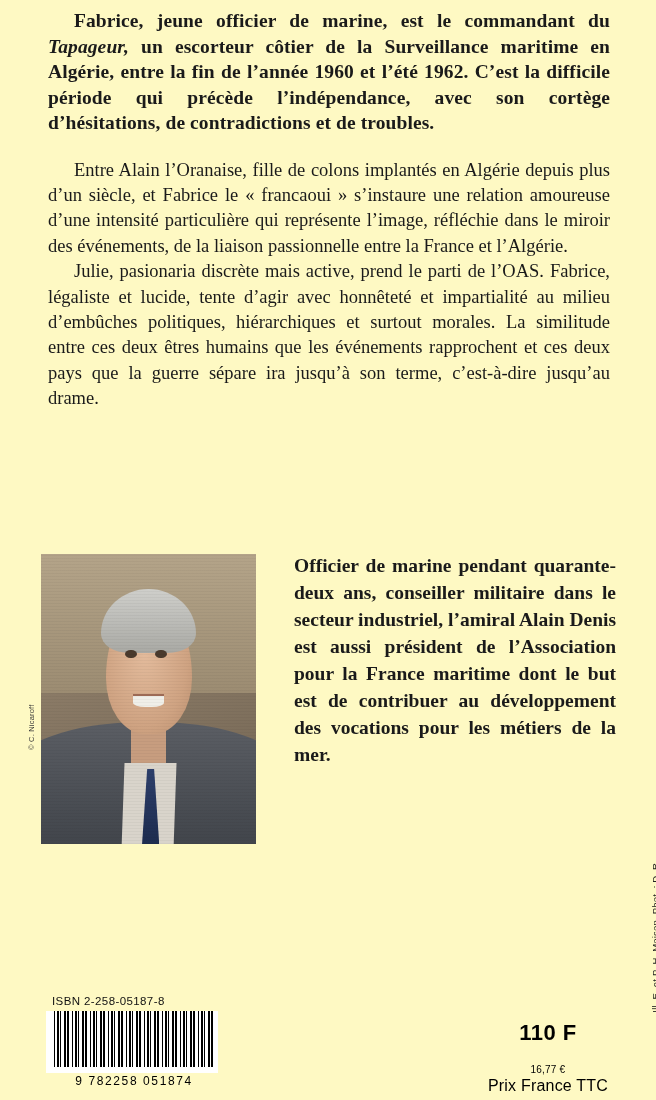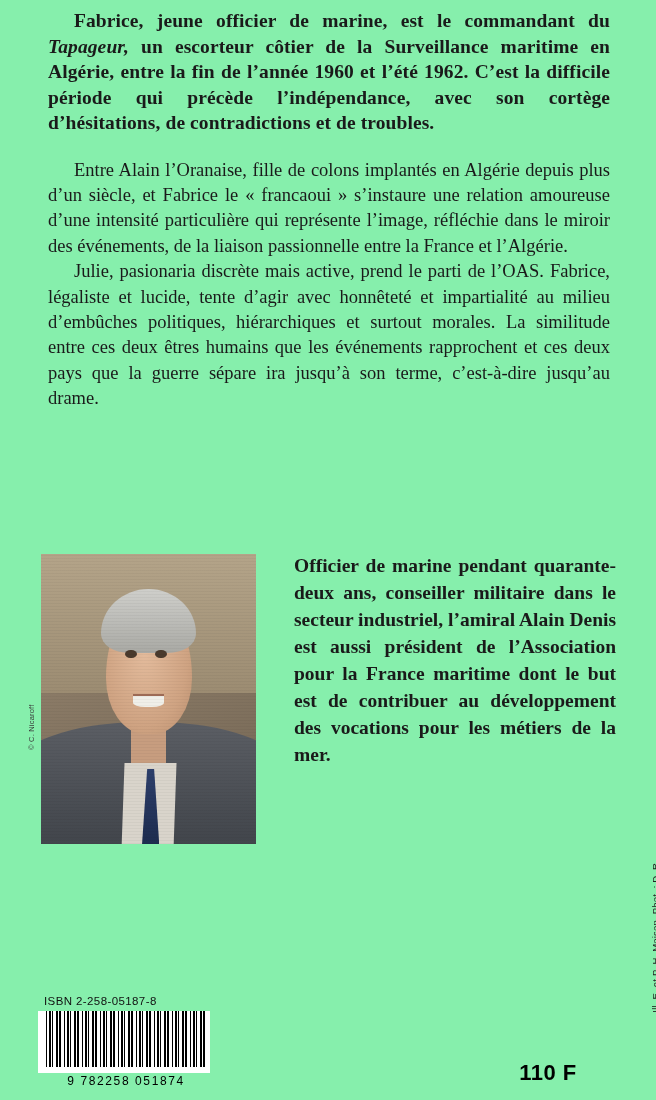--- a/index.html
+++ b/index.html
@@ -13,21 +13,21 @@
     position: relative;
     overflow: hidden;
     font-family: "Liberation Serif", serif;
     color: #1a1a1a;
   }
   .page {
     position: absolute;
     left: 0; top: 0;
     width: 656px;
     height: 1100px;
-    background: #86efac;
+    background: #fef9c3;
   }
 
   
   .blurb {
     position: absolute;
     left: 48px;
     top: 8px;
     width: 562px;
   }
   .para {
@@ -152,21 +152,21 @@
     font-weight: bold;
     font-size: 19.5px;
     line-height: 27px;
     text-align: justify;
     font-family: "Liberation Serif", serif;
   }
 
   
   .barcode-block {
     position: absolute;
-    left: 38px;
+    left: 46px;
     top: 995px;
     width: 176px;
   }
   .isbn {
     font-family: "Liberation Sans", sans-serif;
     font-size: 11.5px;
     letter-spacing: 0.4px;
     margin: 0 0 4px 6px;
     color: #111;
   }
@@ -204,21 +204,20 @@
     right: 48px;
     top: 1020px;
     text-align: center;
     font-family: "Liberation Sans", sans-serif;
     color: #000;
   }
   .price-main {
     font-size: 22px;
     font-weight: bold;
     letter-spacing: 0.5px;
-    margin-top: 40px;
   }
   .price-euro {
     font-size: 10px;
     margin-top: 18px;
     letter-spacing: 0.2px;
   }
   .price-note {
     font-size: 16px;
     margin-top: 2px;
     letter-spacing: 0.2px;

